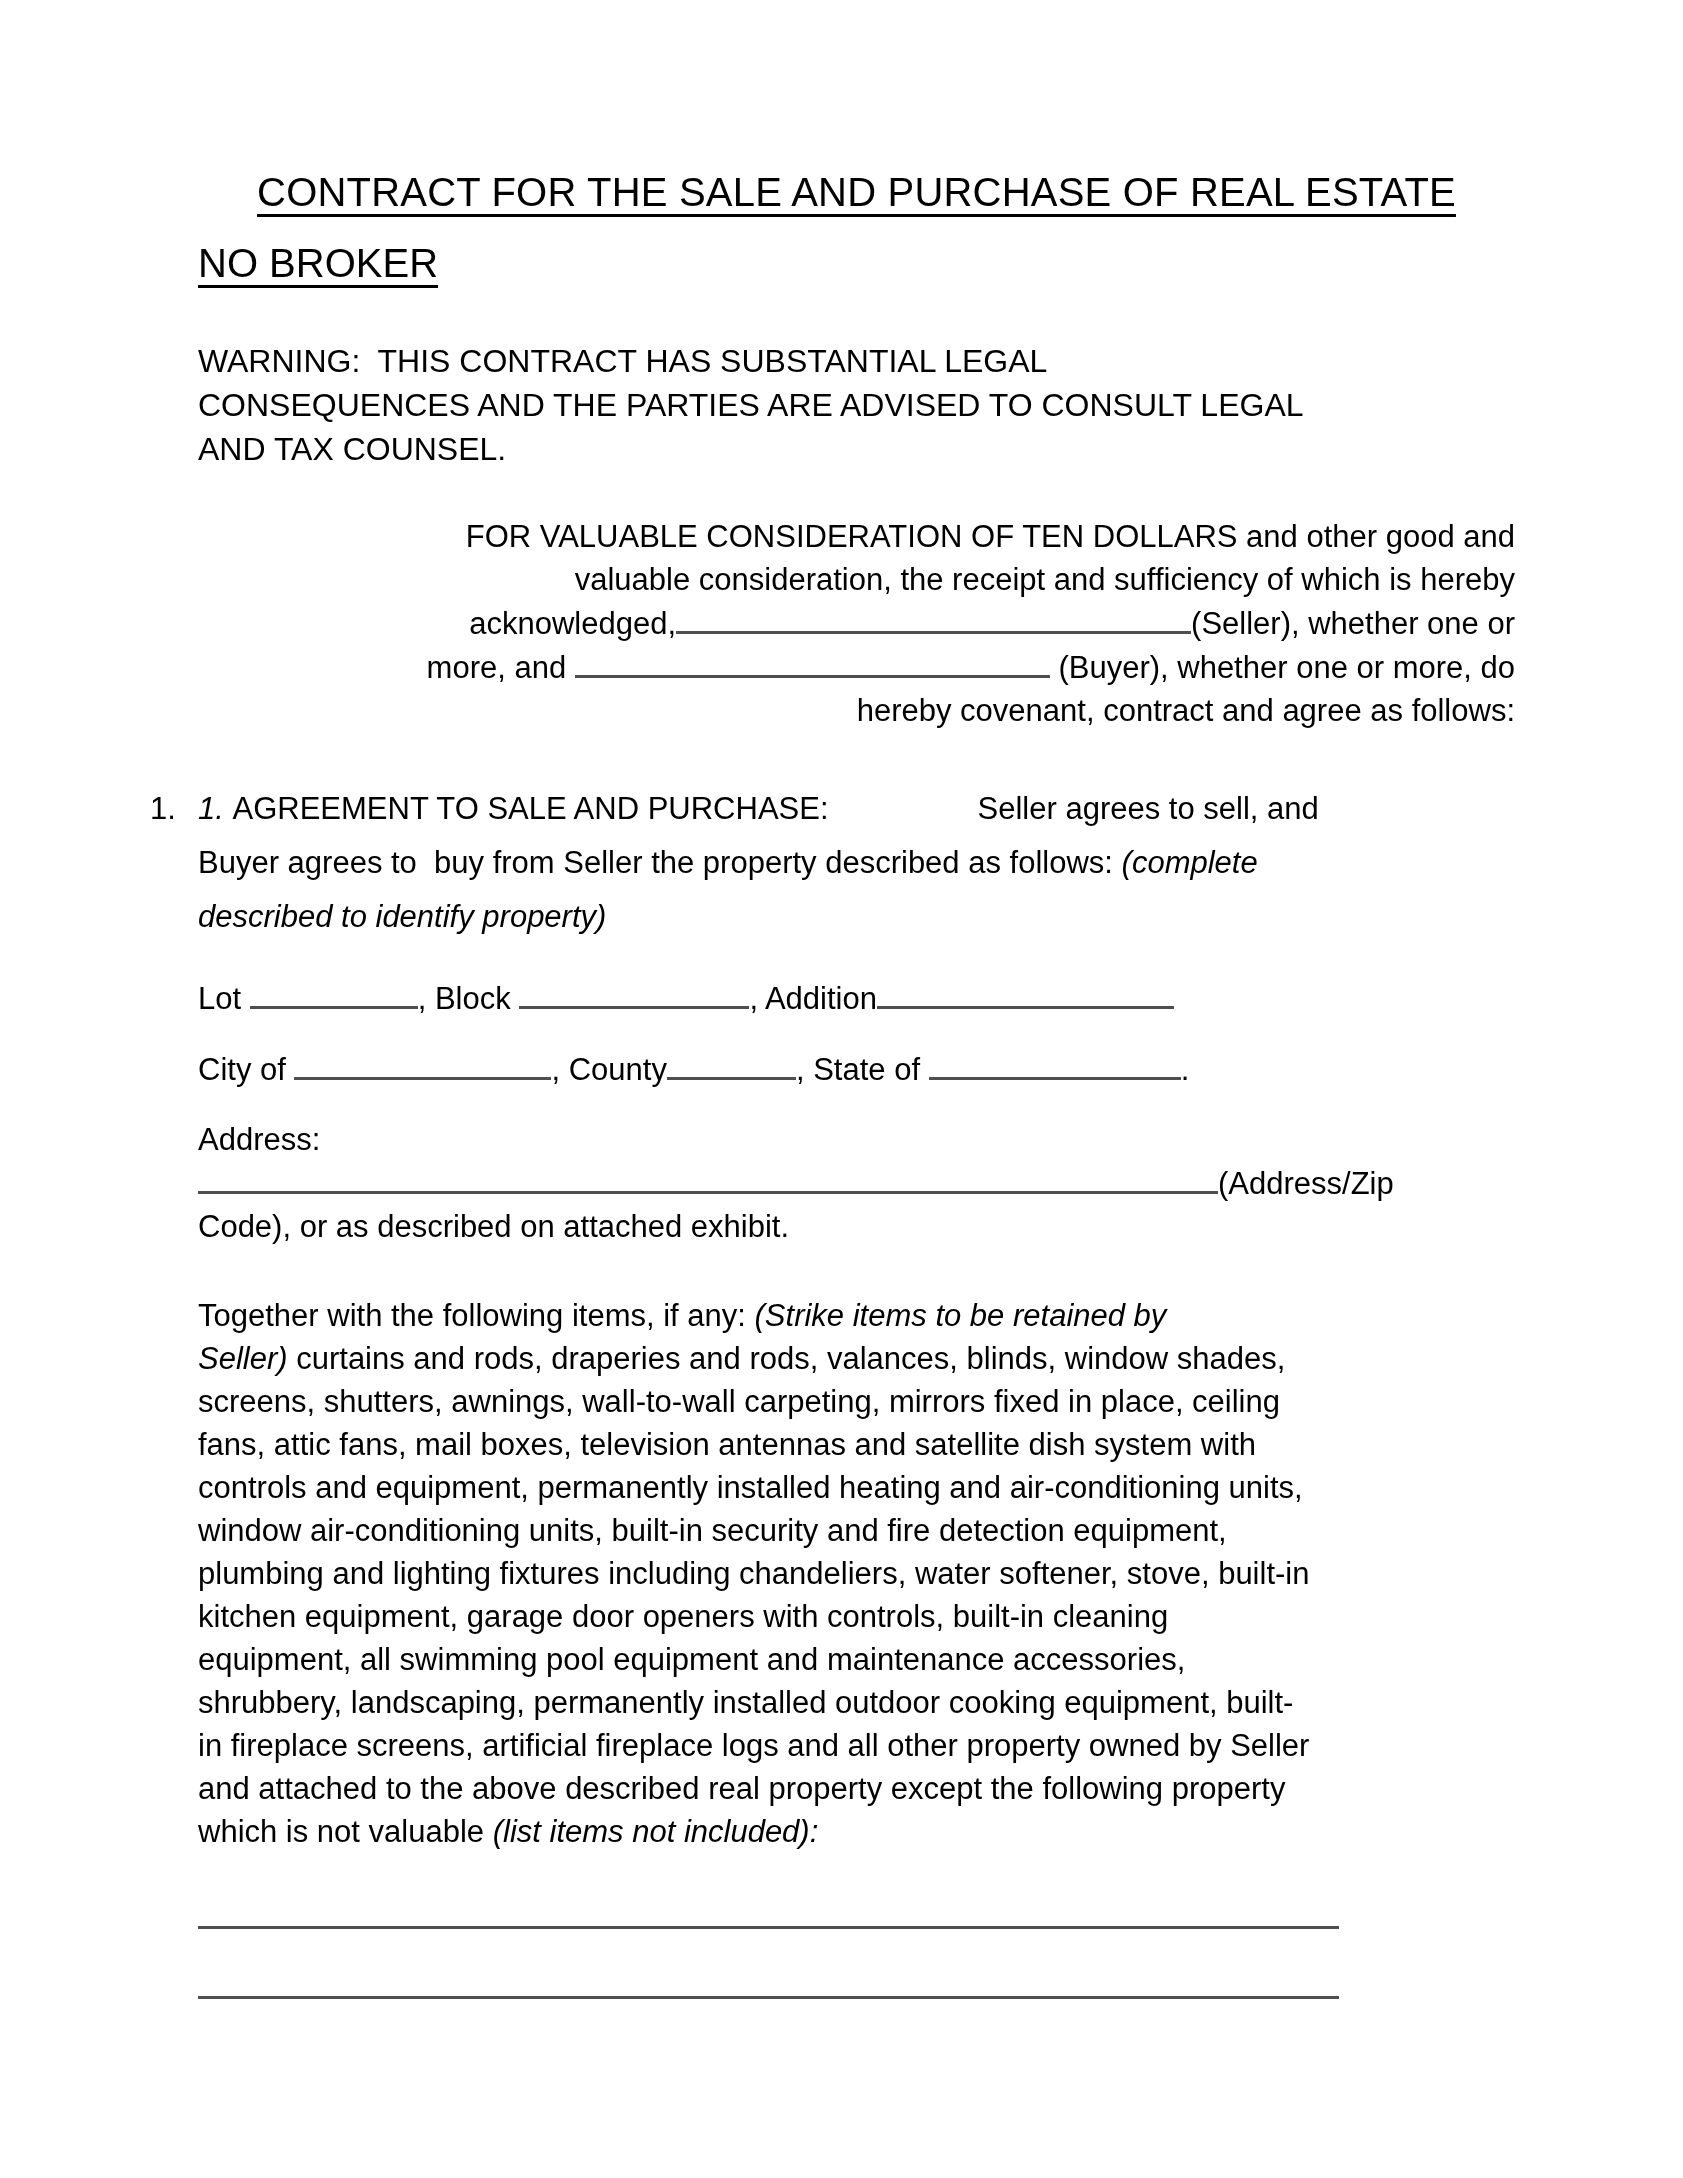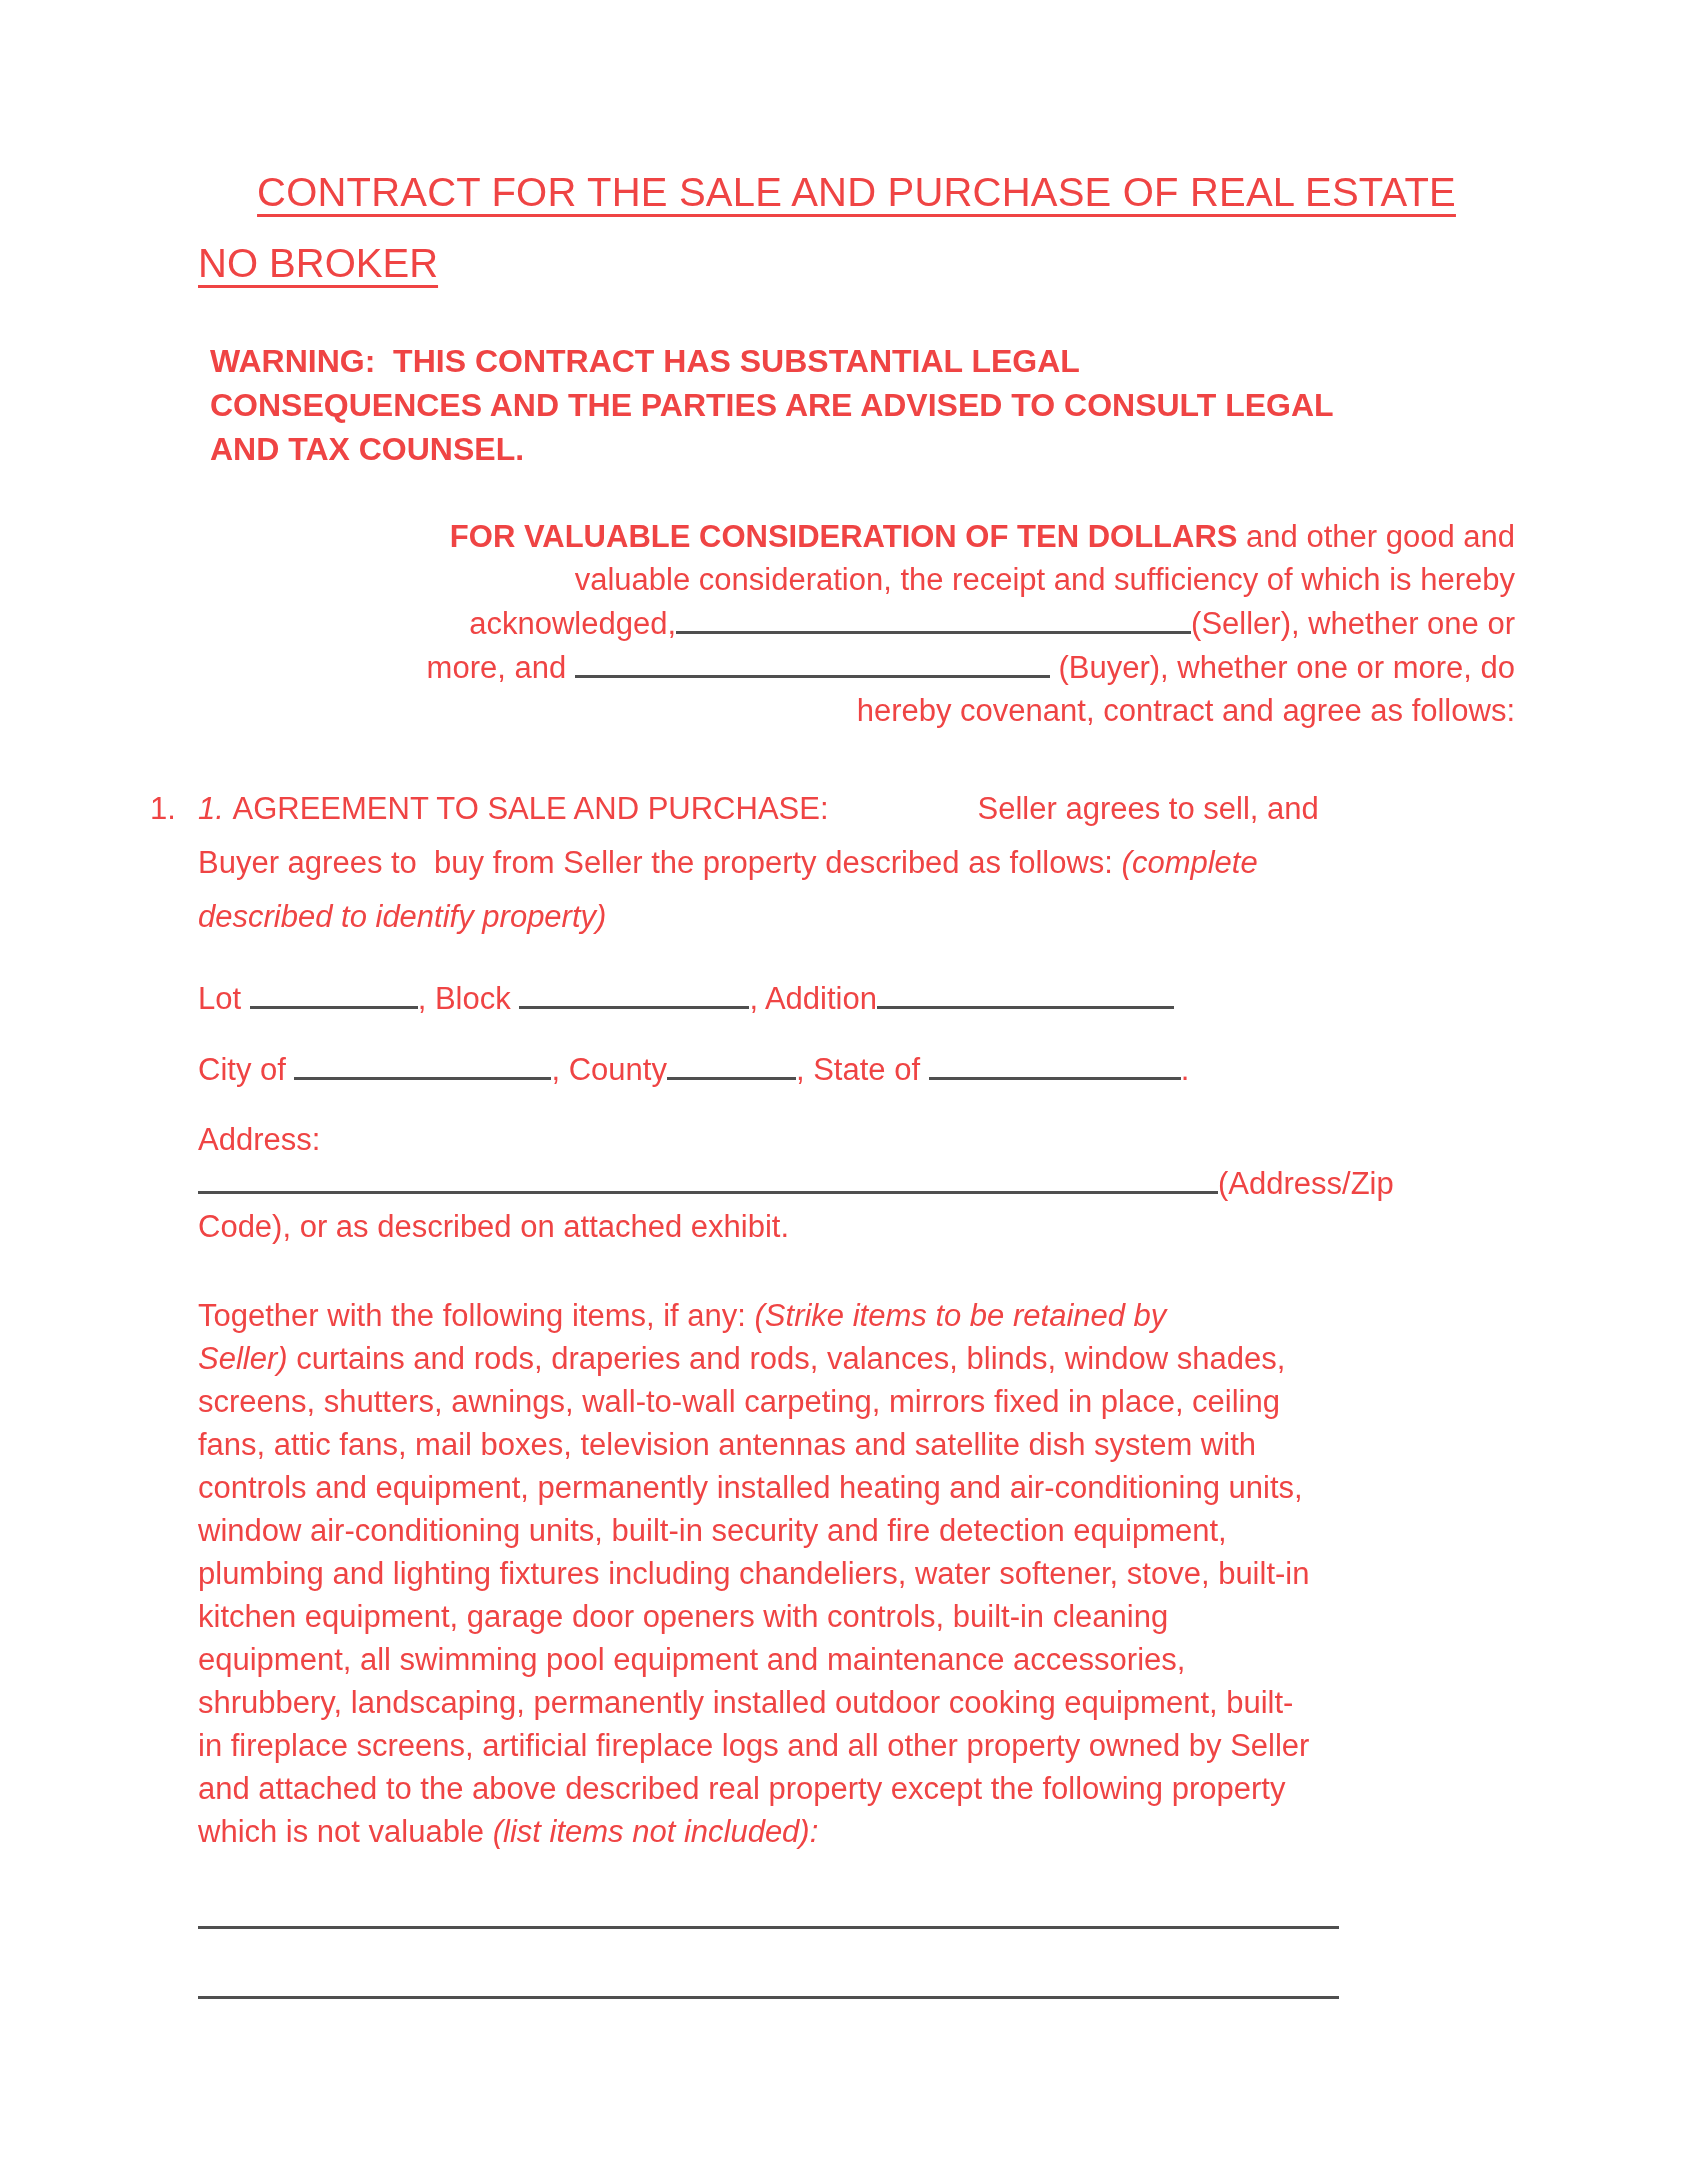--- a/index.html
+++ b/index.html
@@ -1,34 +1,34 @@
 <!DOCTYPE html>
 <html><head>
 <meta charset="utf-8">
 <style>
   html,body{margin:0;padding:0;background:#e8e8e8;}
   .page{
     width:1683px;height:2178px;background:#ffffff;margin:0 auto;
     box-sizing:border-box;padding:170px 168px 0 198px;
     font-family:"Liberation Sans","DejaVu Sans",sans-serif;
-    color:#ef4444;position:relative;overflow:hidden;
+    color:#000000;position:relative;overflow:hidden;
   }
   .title{
     font-size:40px;font-weight:normal;text-align:center;margin:0;
     text-decoration:underline;text-decoration-thickness:3px;
     text-underline-offset:8px;text-decoration-skip-ink:none;
     letter-spacing:0.2px;
   }
   .subtitle{
     font-size:40px;font-weight:normal;text-align:left;margin:26px 0 0 0;
     text-decoration:underline;text-decoration-thickness:3px;
     text-underline-offset:8px;text-decoration-skip-ink:none;
   }
   .para{font-size:31px;line-height:43px;margin:0;}
-  .bold{font-weight:bold;margin-left:12px;}
+  .bold{font-weight:normal;}
   .it{font-style:italic;}
   .warning{font-size:32px;line-height:44px;margin-top:53px;}
   .consideration{margin-top:44px;text-align:right;}
   .section1{margin-top:50px;line-height:54px;position:relative;}
   .sec-marker{position:absolute;left:-48px;top:0;}
   .tabgap{display:inline-block;width:149px;}
   .blank{
     display:inline-block;border-bottom:3px solid #4f4f4f;height:30px;
     vertical-align:baseline;
   }

